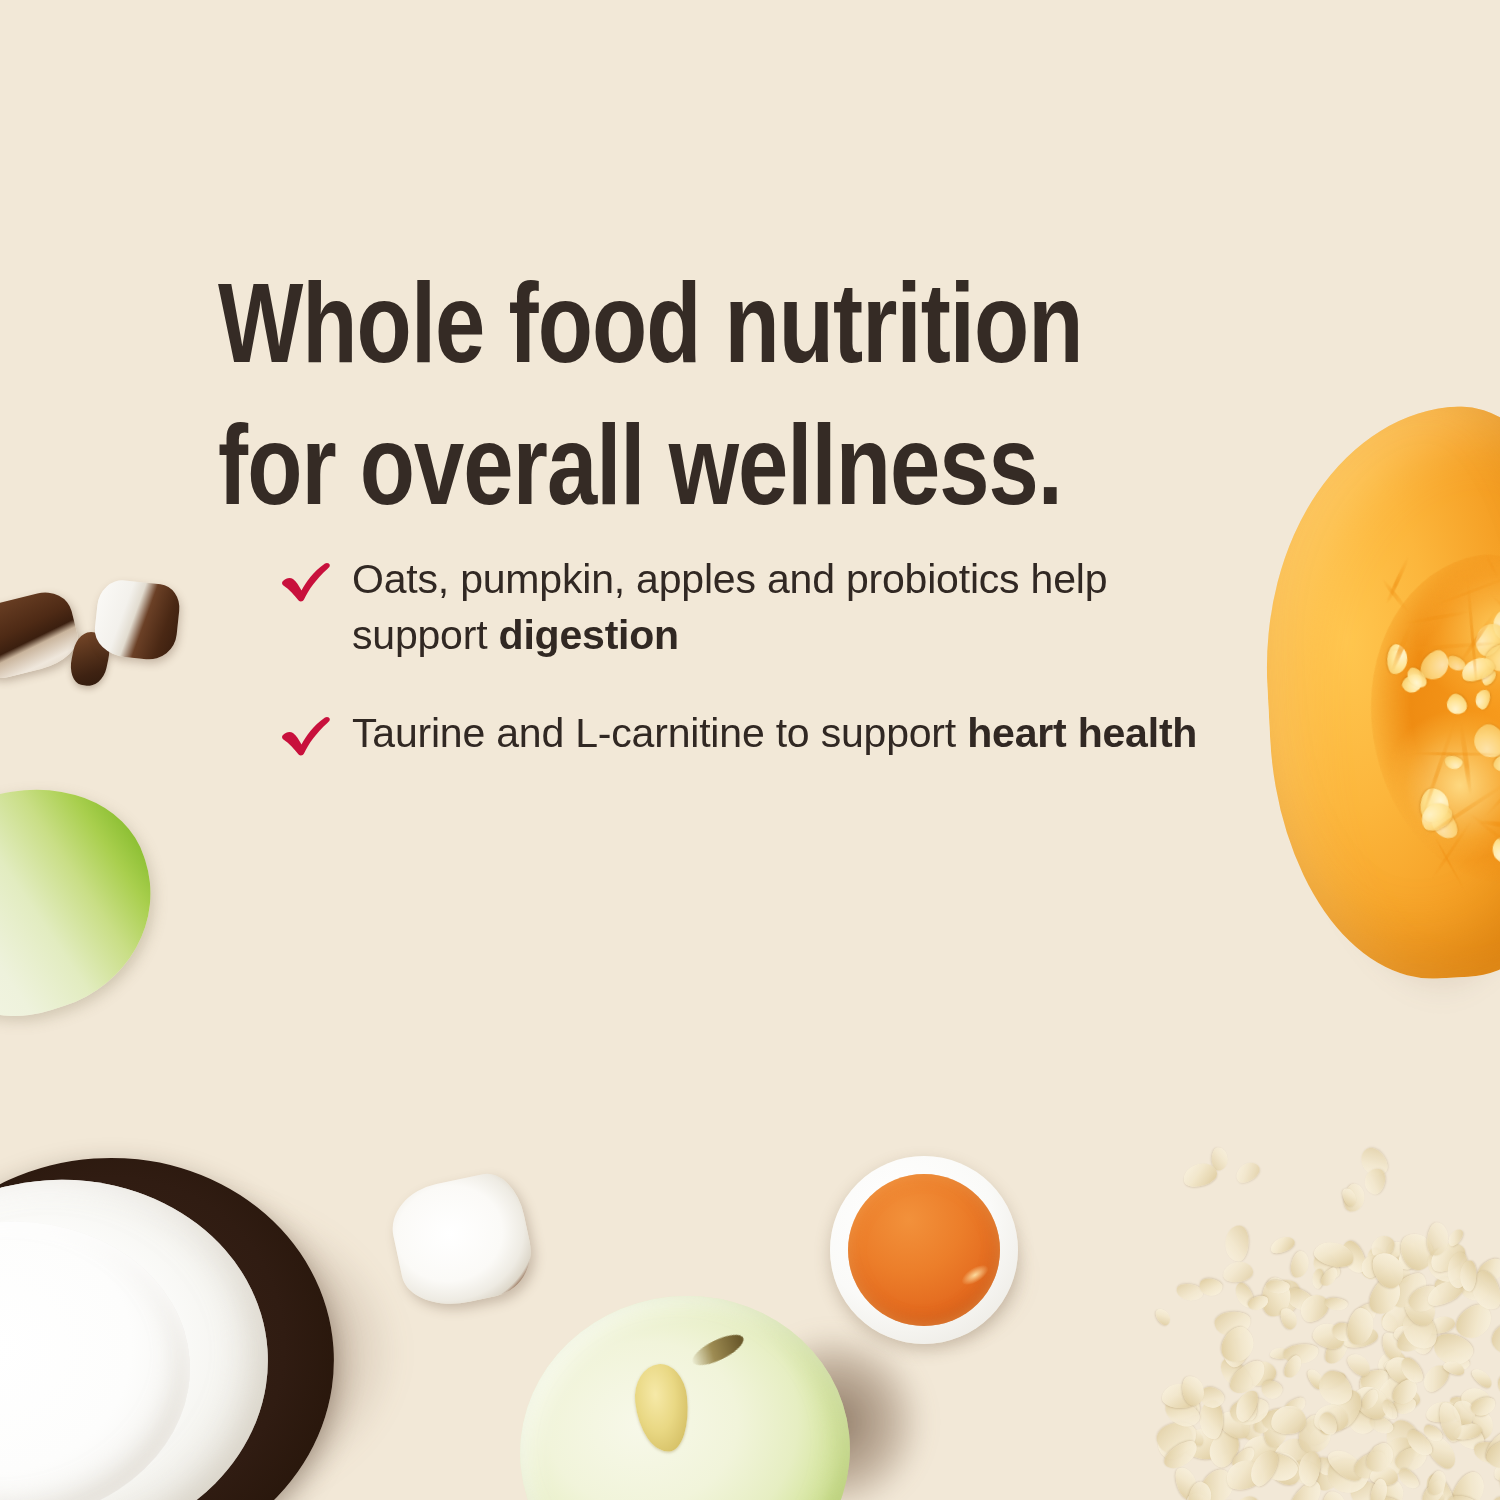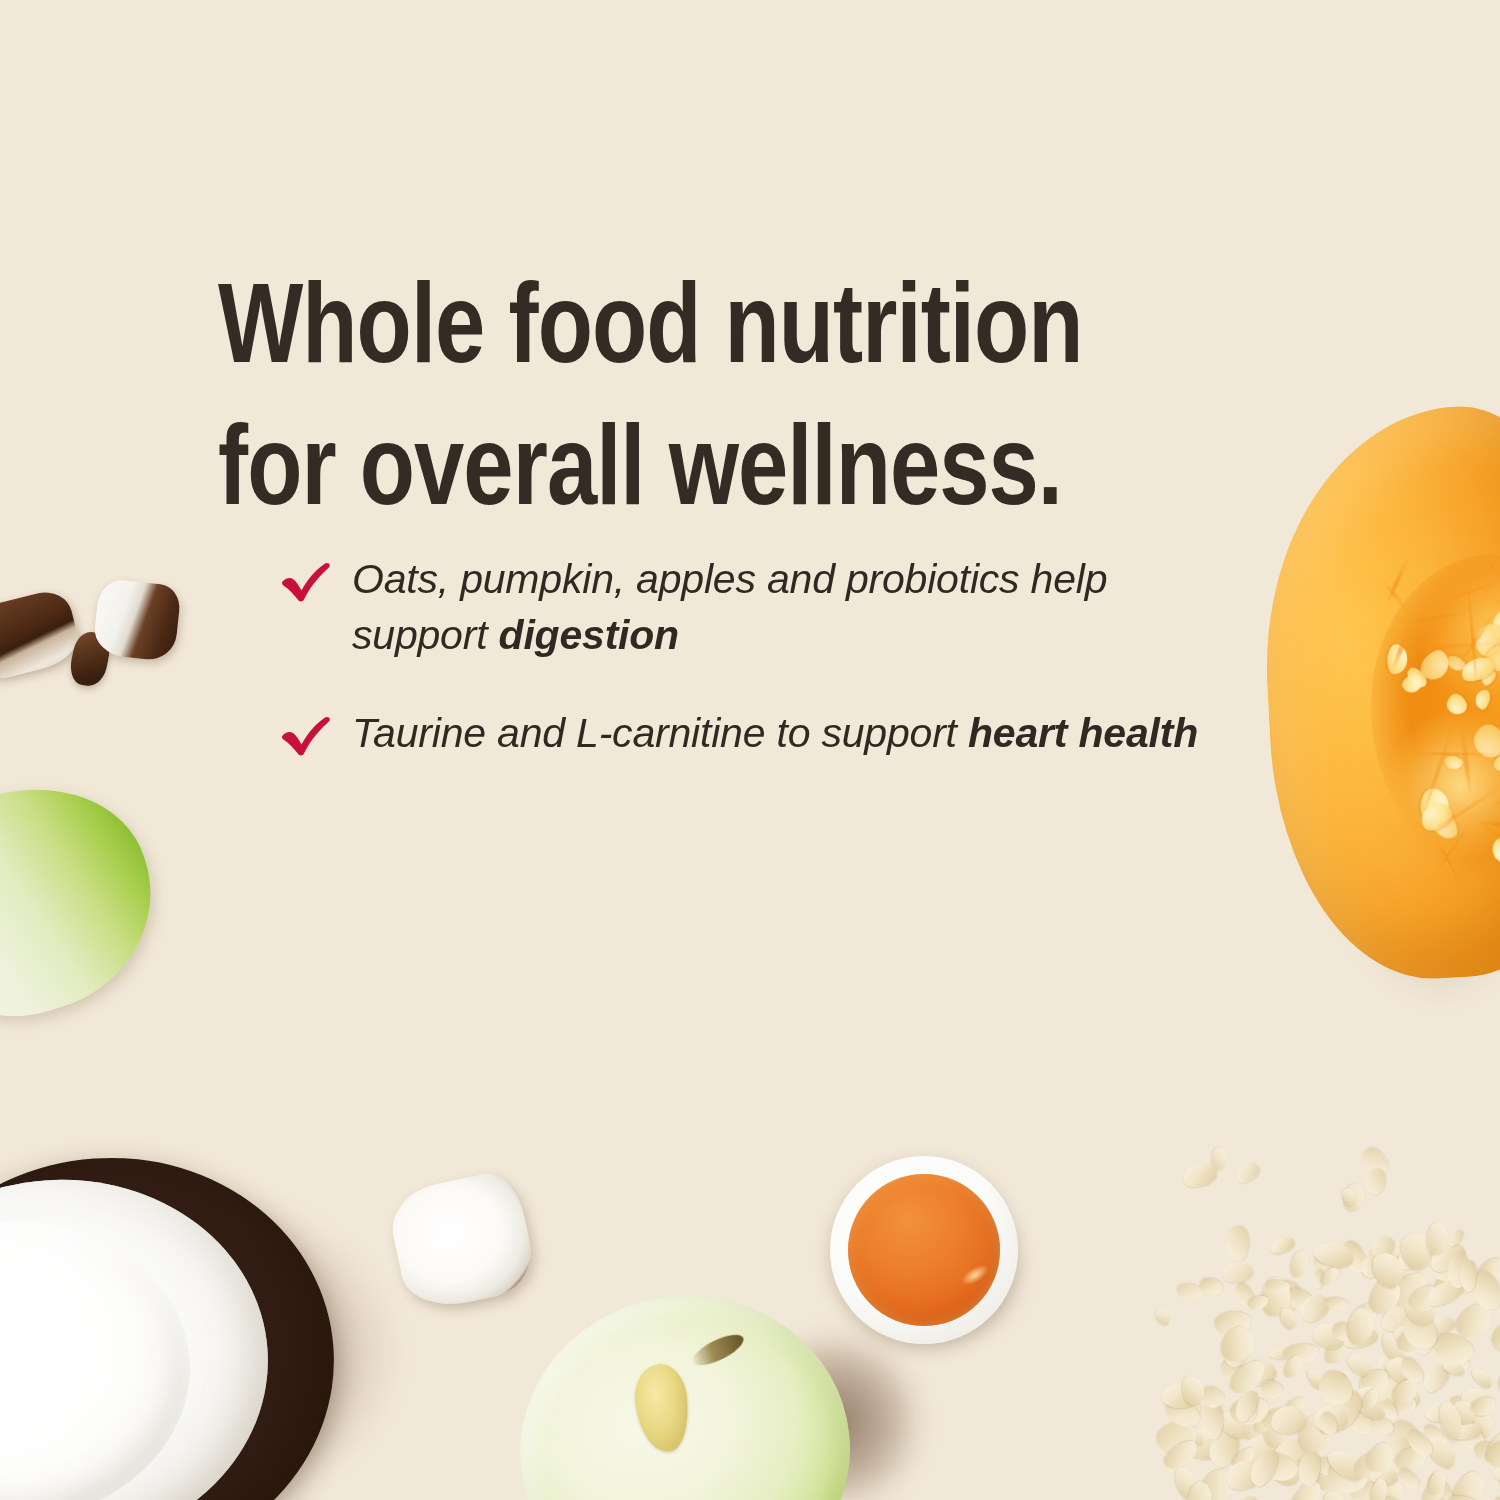--- a/index.html
+++ b/index.html
@@ -551,21 +551,21 @@
       <div class="oat" style="width: 33.4226px; height: 20.8786px; left: 290.545px; top: 98.6173px; transform: rotate(94.7917deg); opacity: 0.78;"></div>
       <div class="oat" style="width: 26.2592px; height: 20.3318px; left: 231.531px; top: 41.1497px; transform: rotate(282.634deg); opacity: 0.81;"></div>
       <div class="oat" style="width: 18.9291px; height: 11.1257px; left: 316.127px; top: 102.015px; transform: rotate(307.144deg); opacity: 0.88;"></div>
     </div>
 
   <h1 id="headline">
     <span class="hl-line">Whole food nutrition</span>
     <span class="hl-line">for overall wellness.</span>
   </h1>
 
-  <ul id="bullets" style="list-style:none;margin:0;padding:0;font-style:italic;">
+  <ul id="bullets" style="list-style:none;margin:0;padding:0;">
 
     <li class="bullet">
       <span class="check-icon">
         <svg viewBox="0 0 52 44" width="52" height="44" aria-hidden="true">
           <path d="M3 21 C6 18 10 17 13 19 C16.5 21.5 19 26 21.5 30.5 C26 22 33 12 45 3.5 C47 2.2 49.5 3.2 49.8 5 C50 6.6 48.6 7.8 47.4 8.9 C36 19.2 28.5 29.8 24 39.5 C23 41.6 20.2 42.2 18.6 40.4 C14.2 35.4 9.6 29.6 3.4 25.6 C1.8 24.5 1.5 22.3 3 21 Z" fill="#c8103c"></path>
         </svg>
       </span>
       <span class="bullet-text"><span>Oats, pumpkin, apples and probiotics help support </span><b>digestion</b></span>
     </li>
 

